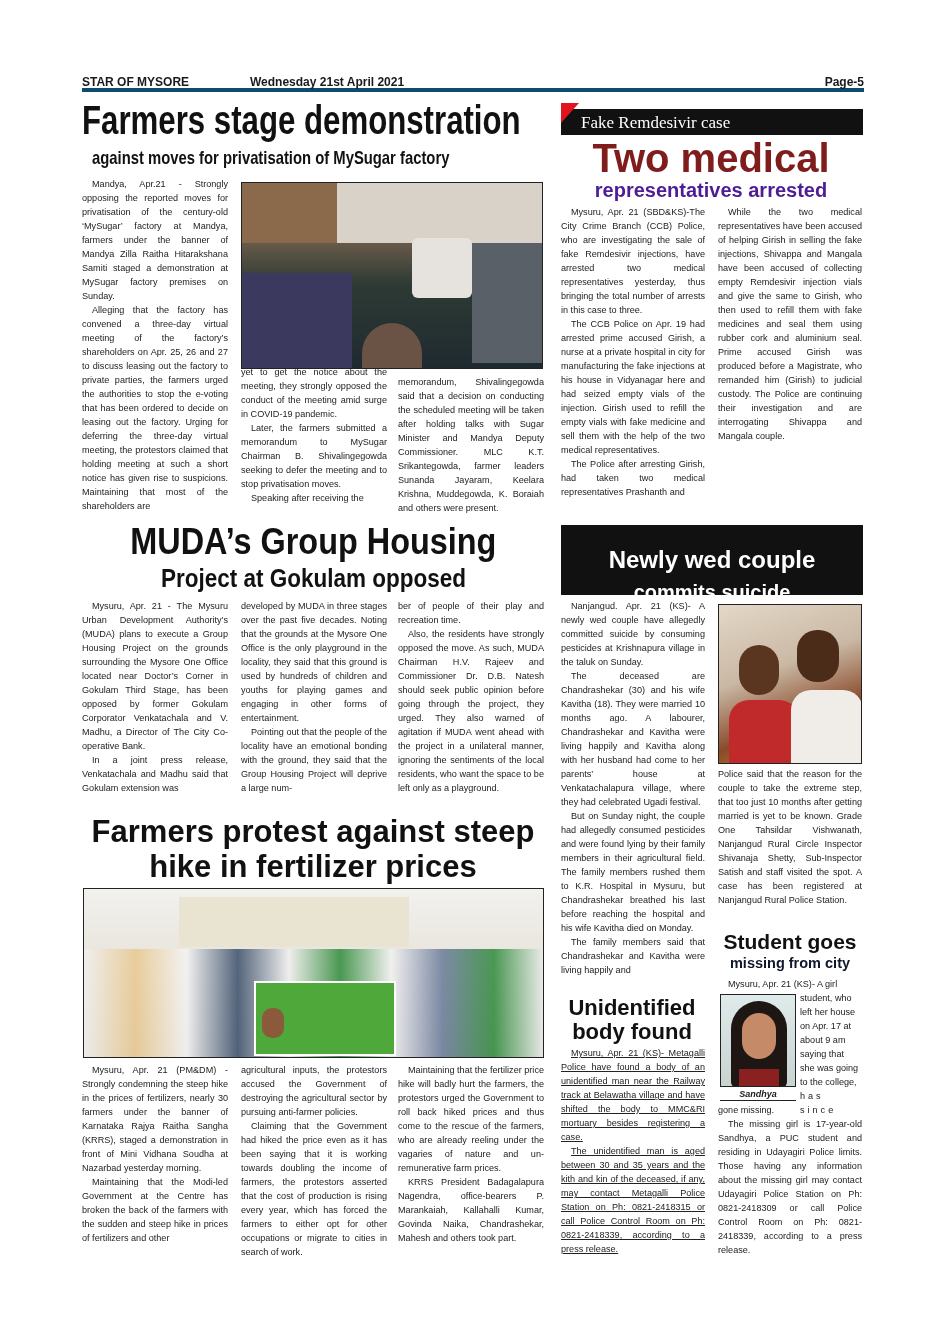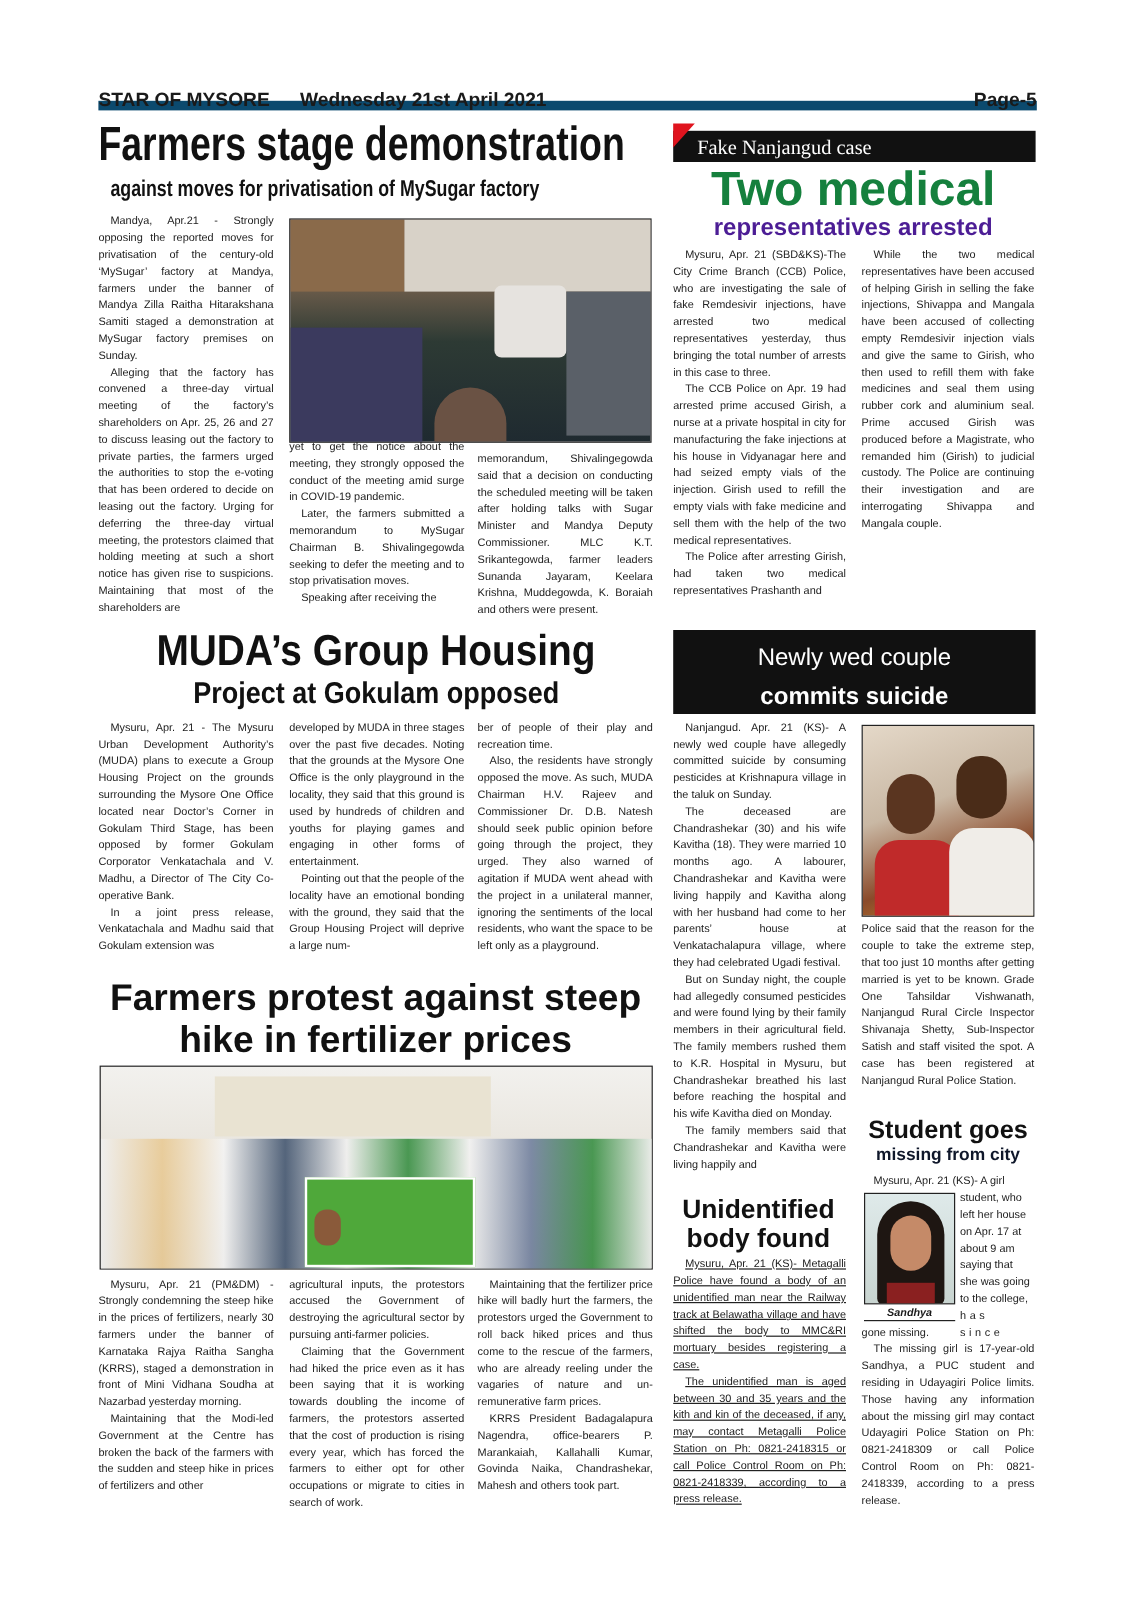--- a/index.html
+++ b/index.html
@@ -1,19 +1,19 @@
 <!DOCTYPE html>
 <html><head>
 <meta charset="utf-8">
 <style>
   * { box-sizing: border-box; margin: 0; padding: 0; }
   html, body { width: 945px; height: 1337px; background: #fff; overflow: hidden; }
   body { position: relative; font-family: "Liberation Sans", sans-serif; color: #1a1a1a; }
   .abs { position: absolute; }
-  .masthead { left: 82px; top: 74px; width: 782px; height: 18px; border-bottom: 8px solid #0c4a6e; font-weight: bold; font-size: 16px; }
+  .masthead { left: 82px; top: 74px; width: 782px; height: 18px; border-bottom: 4px solid #0c4a6e; font-weight: bold; font-size: 12px; }
   .masthead span { position: absolute; top: 1px; }
   .col { position: absolute; font-size: 9.1px; line-height: 14px; text-align: justify; color: #222; }
   .col p { text-indent: 10px; margin-bottom: 0; }
   .hl-cond { font-family: "Liberation Sans", sans-serif; font-weight: bold; transform-origin: left top; white-space: nowrap; }
   .photo { position: absolute; border: 1px solid #222; overflow: hidden; }
   .center { text-align: center; }
   .blackbox { background: #111; color: #fff; }
 </style>
 </head>
 <body>
@@ -49,23 +49,23 @@
     <p>Speaking after receiving the</p>
   </div>
   <div class="col" style="left:398px;top:375px;width:146px;">
     <p style="text-indent:0">memorandum, Shivalingegowda said that a decision on conducting the scheduled meeting will be taken after holding talks with Sugar Minister and Mandya Deputy Commissioner. MLC K.T. Srikantegowda, farmer leaders Sunanda Jayaram, Keelara Krishna, Muddegowda, K. Boraiah and others were present.</p>
   </div>
 </div>
 
 <div>
   <div class="abs blackbox" style="left:561px;top:109px;width:302px;height:26px;">
     <div style="position:absolute;left:0;top:-6px;width:0;height:0;border-top:20px solid #e0141e;border-right:18px solid transparent;"></div>
-    <span style="position:absolute;left:20px;top:4px;font-family:'Liberation Serif',serif;font-size:17px;">Fake Nanjangud case</span>
+    <span style="position:absolute;left:20px;top:4px;font-family:'Liberation Serif',serif;font-size:17px;">Fake Remdesivir case</span>
   </div>
-  <div class="abs center" style="left:558px;top:136px;width:306px;font-weight:bold;font-size:40px;line-height:44px;color:#15803d;">Two medical</div>
+  <div class="abs center" style="left:558px;top:136px;width:306px;font-weight:bold;font-size:40px;line-height:44px;color:#7f1d1d;">Two medical</div>
   <div class="abs center" style="left:558px;top:178px;width:306px;font-weight:bold;font-size:20px;line-height:24px;color:#4c1d95;">representatives arrested</div>
   <div class="col" style="left:561px;top:205px;width:144px;">
     <p>Mysuru, Apr. 21 (SBD&amp;KS)-The City Crime Branch (CCB) Police, who are investigating the sale of fake Remdesivir injections, have arrested two medical representatives yesterday, thus bringing the total number of arrests in this case to three.</p>
     <p>The CCB Police on Apr. 19 had arrested prime accused Girish, a nurse at a private hospital in city for manufacturing the fake injections at his house in Vidyanagar here and had seized empty vials of the injection. Girish used to refill the empty vials with fake medicine and sell them with the help of the two medical representatives.</p>
     <p>The Police after arresting Girish, had taken two medical representatives Prashanth and</p>
   </div>
   <div class="col" style="left:718px;top:205px;width:144px;">
     <p>While the two medical representatives have been accused of helping Girish in selling the fake injections, Shivappa and Mangala have been accused of collecting empty Remdesivir injection vials and give the same to Girish, who then used to refill them with fake medicines and seal them using rubber cork and aluminium seal. Prime accused Girish was produced before a Magistrate, who remanded him (Girish) to judicial custody. The Police are continuing their investigation and are interrogating Shivappa and Mangala couple.</p>
   </div>
 </div>
@@ -86,21 +86,21 @@
     <p>Pointing out that the people of the locality have an emotional bonding with the ground, they said that the Group Housing Project will deprive a large num-</p>
   </div>
   <div class="col" style="left:398px;top:599px;width:146px;">
     <p style="text-indent:0">ber of people of their play and recreation time.</p>
     <p>Also, the residents have strongly opposed the move. As such, MUDA Chairman H.V. Rajeev and Commissioner Dr. D.B. Natesh should seek public opinion before going through the project, they urged. They also warned of agitation if MUDA went ahead with the project in a unilateral manner, ignoring the sentiments of the local residents, who want the space to be left only as a playground.</p>
   </div>
 </div>
 
 <div>
   <div class="abs blackbox center" style="left:561px;top:525px;width:302px;height:70px;overflow:hidden;">
-    <div style="font-weight:normal;font-size:20px;line-height:33px;padding-top:7px;white-space:nowrap;">Newly wed couple</div>
+    <div style="font-weight:bold;font-size:24px;line-height:33px;padding-top:18px;white-space:nowrap;">Newly wed couple</div>
     <div style="font-weight:bold;font-size:20px;line-height:33px;white-space:nowrap;">commits suicide</div>
   </div>
   <div class="col" style="left:561px;top:599px;width:144px;">
     <p>Nanjangud. Apr. 21 (KS)- A newly wed couple have allegedly committed suicide by consuming pesticides at Krishnapura village in the taluk on Sunday.</p>
     <p>The deceased are Chandrashekar (30) and his wife Kavitha (18). They were married 10 months ago. A labourer, Chandrashekar and Kavitha were living happily and Kavitha along with her husband had come to her parents’ house at Venkatachalapura village, where they had celebrated Ugadi festival.</p>
     <p>But on Sunday night, the couple had allegedly consumed pesticides and were found lying by their family members in their agricultural field. The family members rushed them to K.R. Hospital in Mysuru, but Chandrashekar breathed his last before reaching the hospital and his wife Kavitha died on Monday.</p>
     <p>The family members said that Chandrashekar and Kavitha were living happily and</p>
   </div>
   <div class="photo" style="left:718px;top:604px;width:144px;height:160px;background:linear-gradient(160deg,#e4d8c8 0%,#c9b8a4 40%,#8a4a2a 70%,#d4982e 100%);">
     <div style="position:absolute;left:20px;top:40px;width:40px;height:50px;border-radius:20px;background:#5a3520;"></div>

